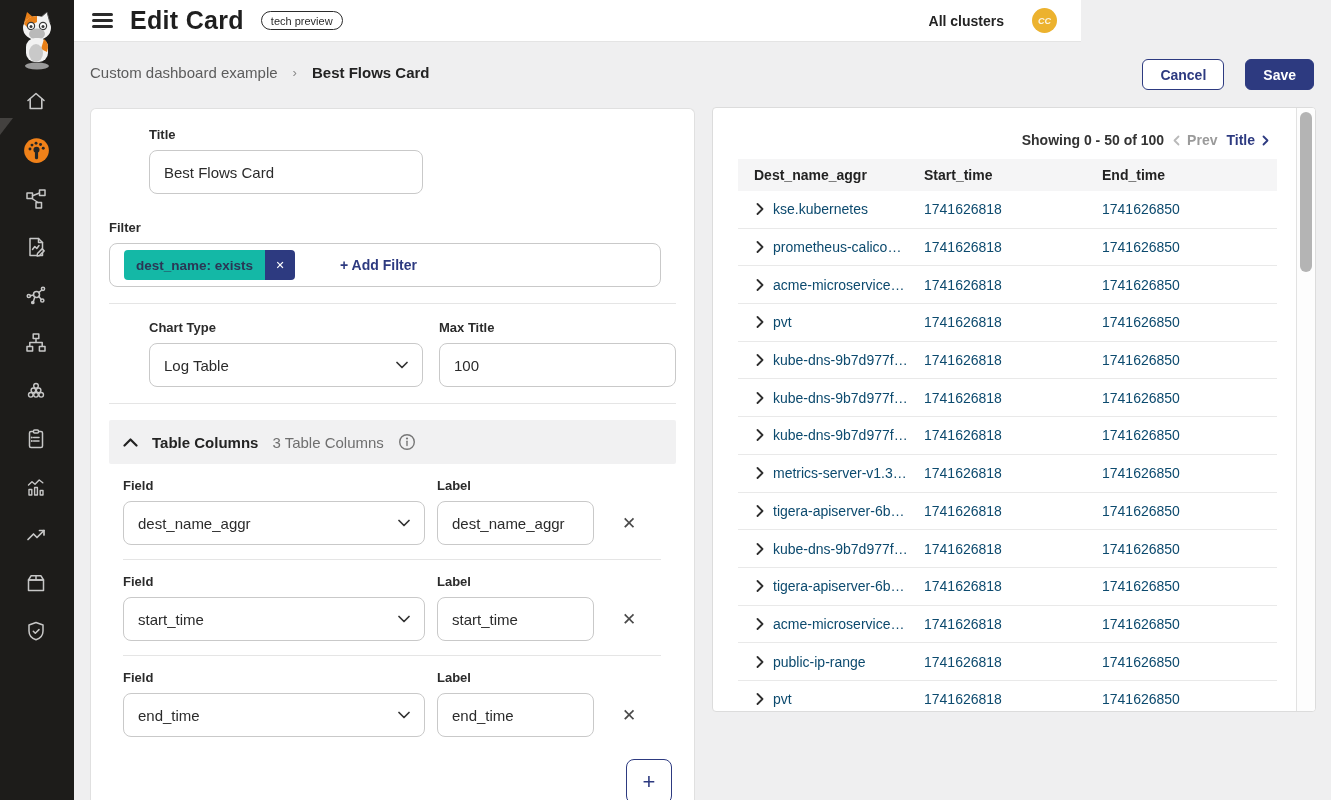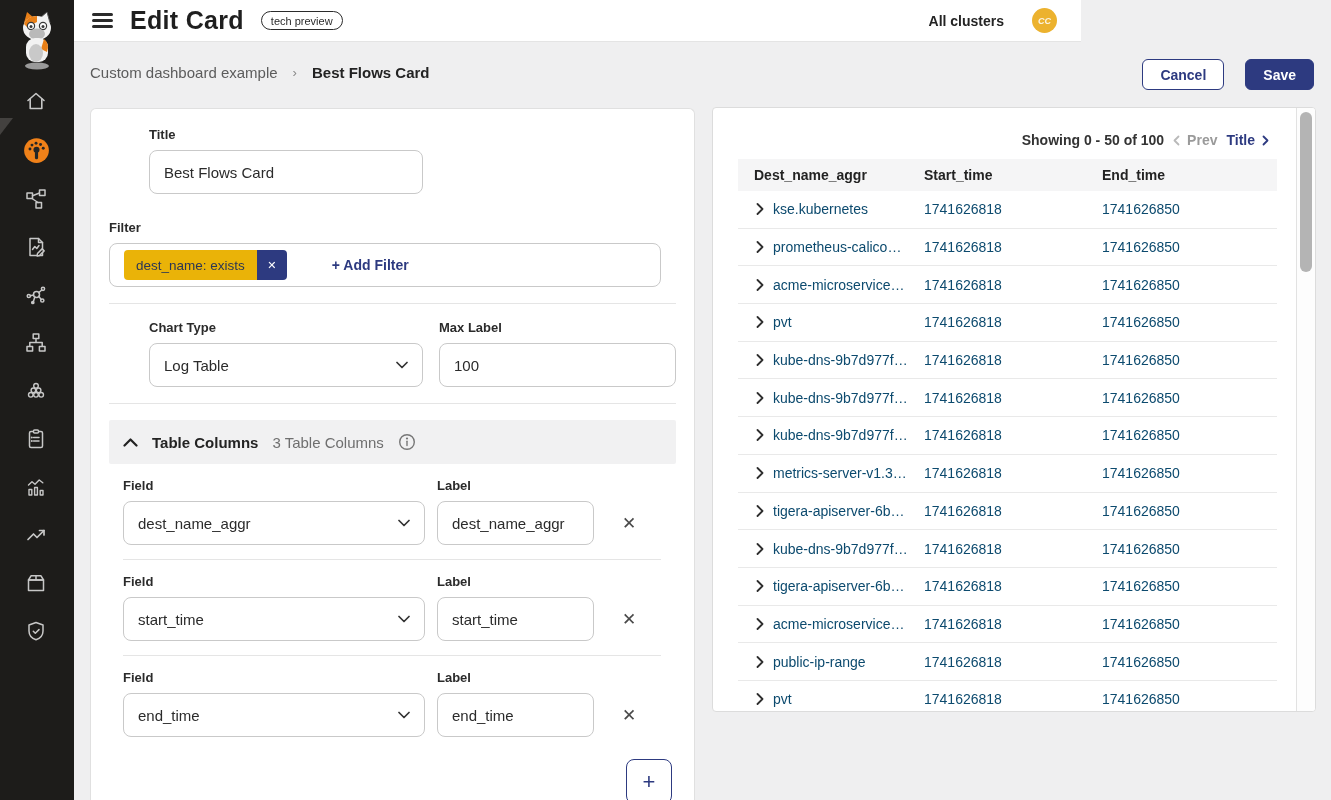--- a/index.html
+++ b/index.html
@@ -44,22 +44,22 @@
   .control { height:44px; border:1px solid #c9c9c9; border-radius:8px; font-size:15px; color:#2b2b2b; background:#fff; }
   .control input { width:100%; height:100%; border:none; outline:none; background:transparent;
                    font:inherit; color:inherit; padding:0 14px; border-radius:8px; }
   .select { display:flex; align-items:center; justify-content:space-between; padding:0 14px; cursor:pointer; }
   .row-2col { display:flex; gap:16px; margin-top:18px;margin-left:40px; }
   .col-a { width:274px; } .col-b { flex:1; }
   .filter-section { margin-top:26px; }
   .filter-box { width:552px; height:44px; border:1px solid #c9c9c9; border-radius:8px;
                 display:flex; align-items:center; padding:0 8px; }
   .chip { display:flex; height:30px; margin-left:6px; cursor:default; }
-  .chip-text { background:#eab308; color:#2b3655; font-size:13.5px; padding:0 12px;
-               display:flex; align-items:center; border-radius:4px 0 0 4px; }
+  .chip-text { background:#14b8a6; color:#2b3655; font-size:13.5px; padding:0 12px;
+               display:flex; align-items:center; border-radius:4px 0 0 4px;font-weight:bold; }
   .chip-x { background:#2d3a80; color:#fff; width:30px; display:flex; align-items:center; justify-content:center;
             border-radius:0 4px 4px 0; font-size:11px; cursor:pointer; }
   .add-filter { color:#2d3a80; font-weight:600; font-size:14px; margin-left:45px; cursor:pointer; }
   .divider { height:1px; background:#e5e5e5; margin:16px 0; }
   .tc-header { height:44px; background:#f1f1f2; border-radius:2px; display:flex; align-items:center;
                gap:14px; padding:0 14px; }
   .tc-caret { display:flex; cursor:pointer; }
   .tc-title { font-size:15px; font-weight:700; color:#232323; }
   .tc-count { font-size:15px; color:#6f6f6f; }
   .fl-row { display:flex; align-items:flex-end; margin:14px 0 0 14px; }
@@ -263,21 +263,21 @@
     <div class="col-a">
       <div class="f-label">Chart Type</div>
       <div class="control select">
         <span>Log Table</span>
         <svg width="12" height="8" viewBox="0 0 12 8" fill="none" stroke="#333" stroke-width="1.7" stroke-linecap="round" stroke-linejoin="round">
             <path d="M1 1.5 L6 6.5 L11 1.5"></path>
           </svg>
       </div>
     </div>
     <div class="col-b">
-      <div class="f-label">Max Label</div>
+      <div class="f-label">Max Title</div>
       <div class="control"><input value="100" style=""></div>
     </div>
   </div>
 
   <div class="divider"></div>
 
   <div class="tc-header">
     <span class="tc-caret">
       <svg width="15" height="9" viewBox="0 0 15 9" fill="none" stroke="#222" stroke-width="2.2" stroke-linecap="round" stroke-linejoin="round">
           <path d="M1.5 7.5 L7.5 1.5 L13.5 7.5"></path>

